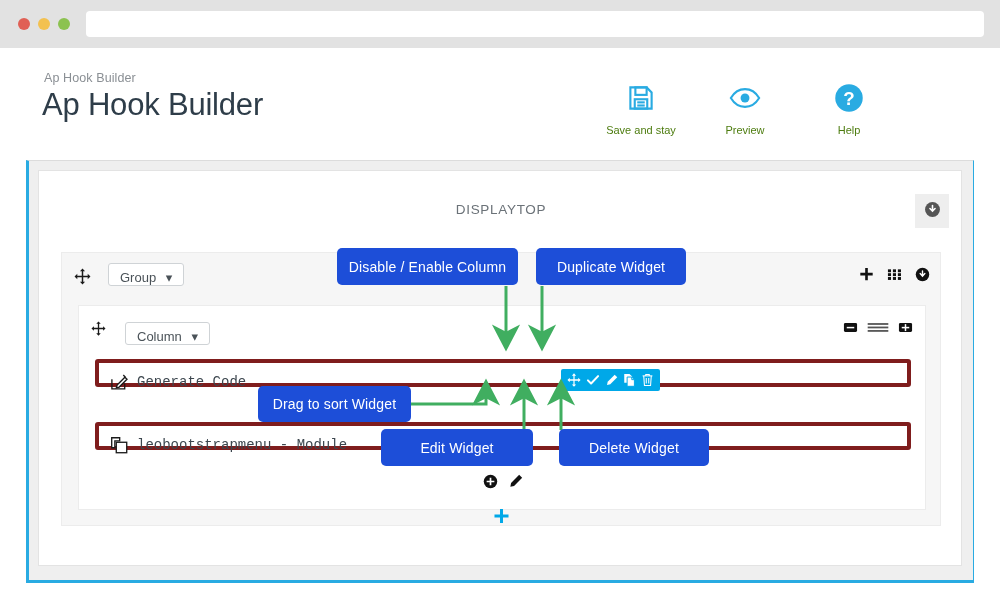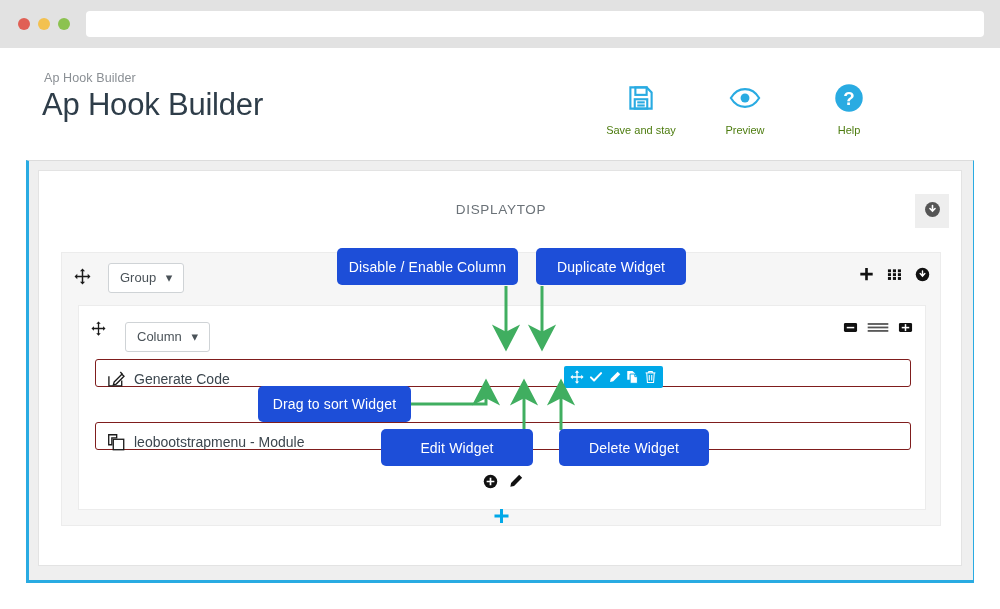--- a/index.html
+++ b/index.html
@@ -80,21 +80,21 @@
     position: absolute; left: 22px; top: 81px;
     width: 880px; height: 274px;
     background: #f6f6f6; border: 1px solid #ececec;
   }
   .group-bar { position: absolute; left: 0; top: 0; width: 880px; height: 52px; }
   .drag-handle { color: #222; cursor: move; }
   .grp-handle { position: absolute; left: 12px; top: 15px; }
   .btn-dd {
     position: absolute; background: #fff; border: 1px solid #cfd3d6;
     border-radius: 3px; font-size: 13px; color: #4a5258;
-    padding: 6px 11px 7px; cursor: pointer; white-space: nowrap;
+    padding: 6px 11px 0; cursor: pointer; white-space: nowrap;
   }
   .grp-dd { left: 46px; top: 10px; }
   .grp-tools {
     position: absolute; right: 12px; top: 14px;
     display: flex; align-items: center; gap: 13px; color: #111;
   }
   .grp-tools > span { cursor: pointer; display: flex; }
 
   
   .column-block {
@@ -106,21 +106,21 @@
   .col-dd { left: 46px; top: 16px; }
   .col-tools {
     position: absolute; right: 12px; top: 14px;
     display: flex; align-items: center; gap: 9px; color: #111;
   }
   .col-tools > span { cursor: pointer; display: flex; }
 
   
   .widget {
     position: absolute; left: 16px; width: 816px; height: 28px;
-    background: #fff; border: 1px solid #7f1d1d; border-radius: 3px;
+    background: #fff; border: 4px solid #7f1d1d; border-radius: 3px; font-family: Liberation Mono, monospace;
   }
   .widget.w1 { top: 53px; }
   .widget.w2 { top: 116px; }
   .widget .wi { position: absolute; left: 11px; top: 10px; color: #1b1b1b; }
   .widget .wlabel {
     position: absolute; left: 38px; top: 11px;
     font-size: 14px; color: #3c464e;
   }
   .widget-toolbar {
     position: absolute; right: 247px; top: 6px;

